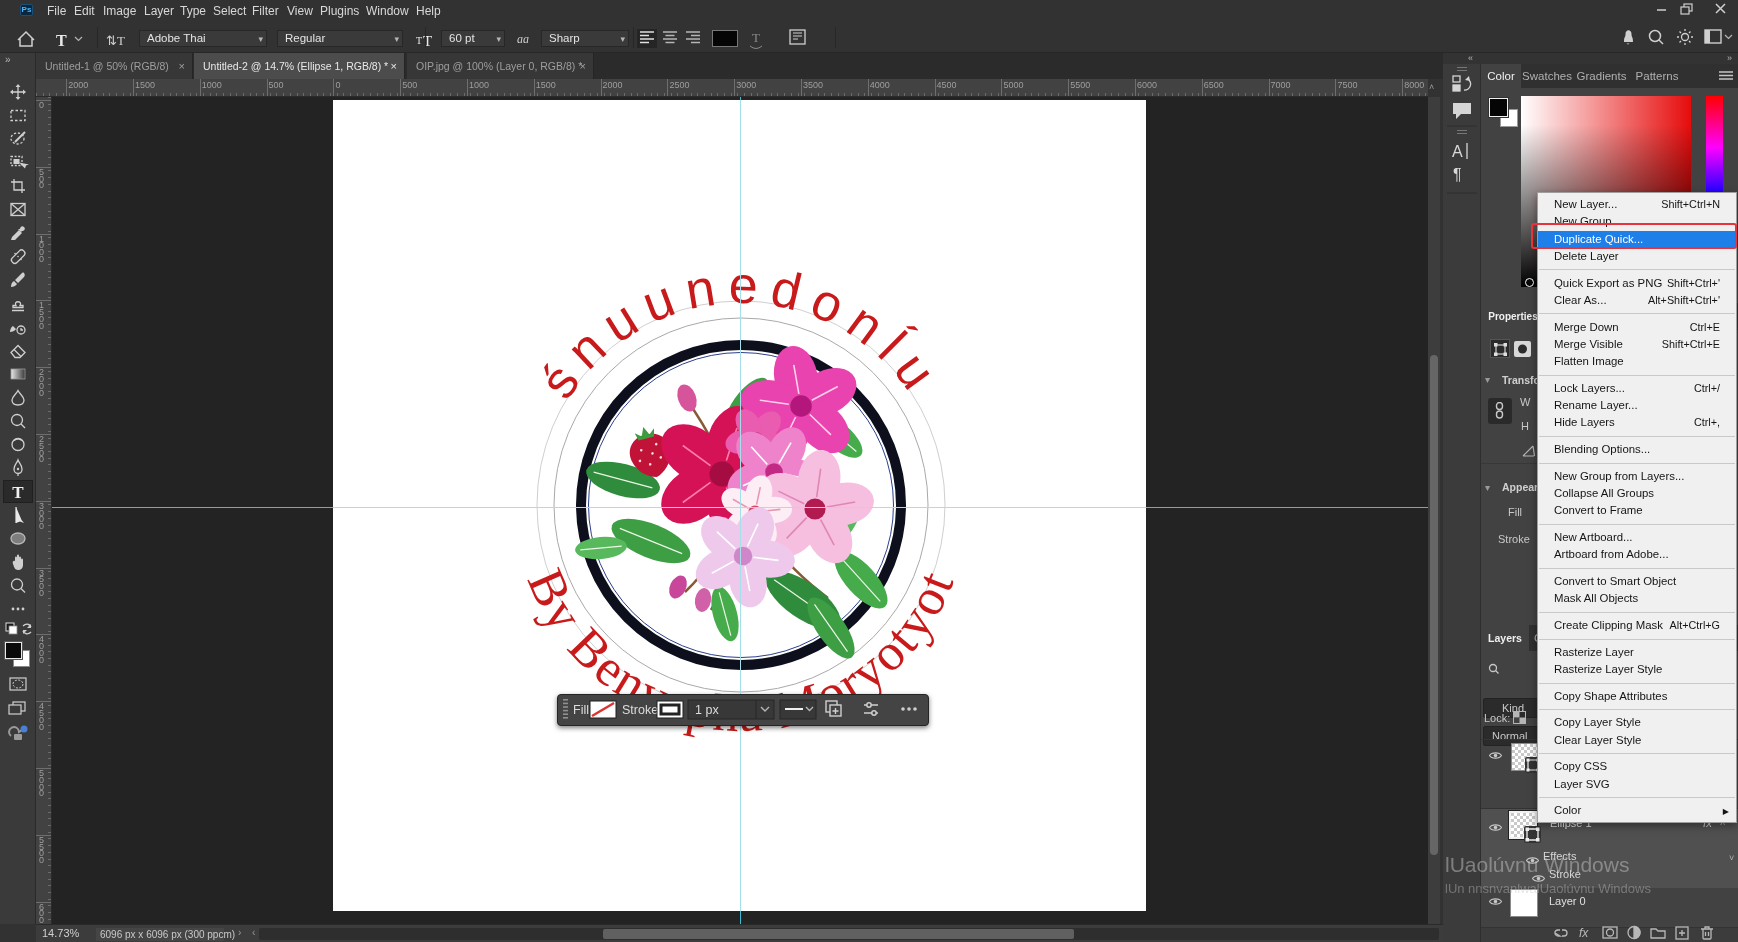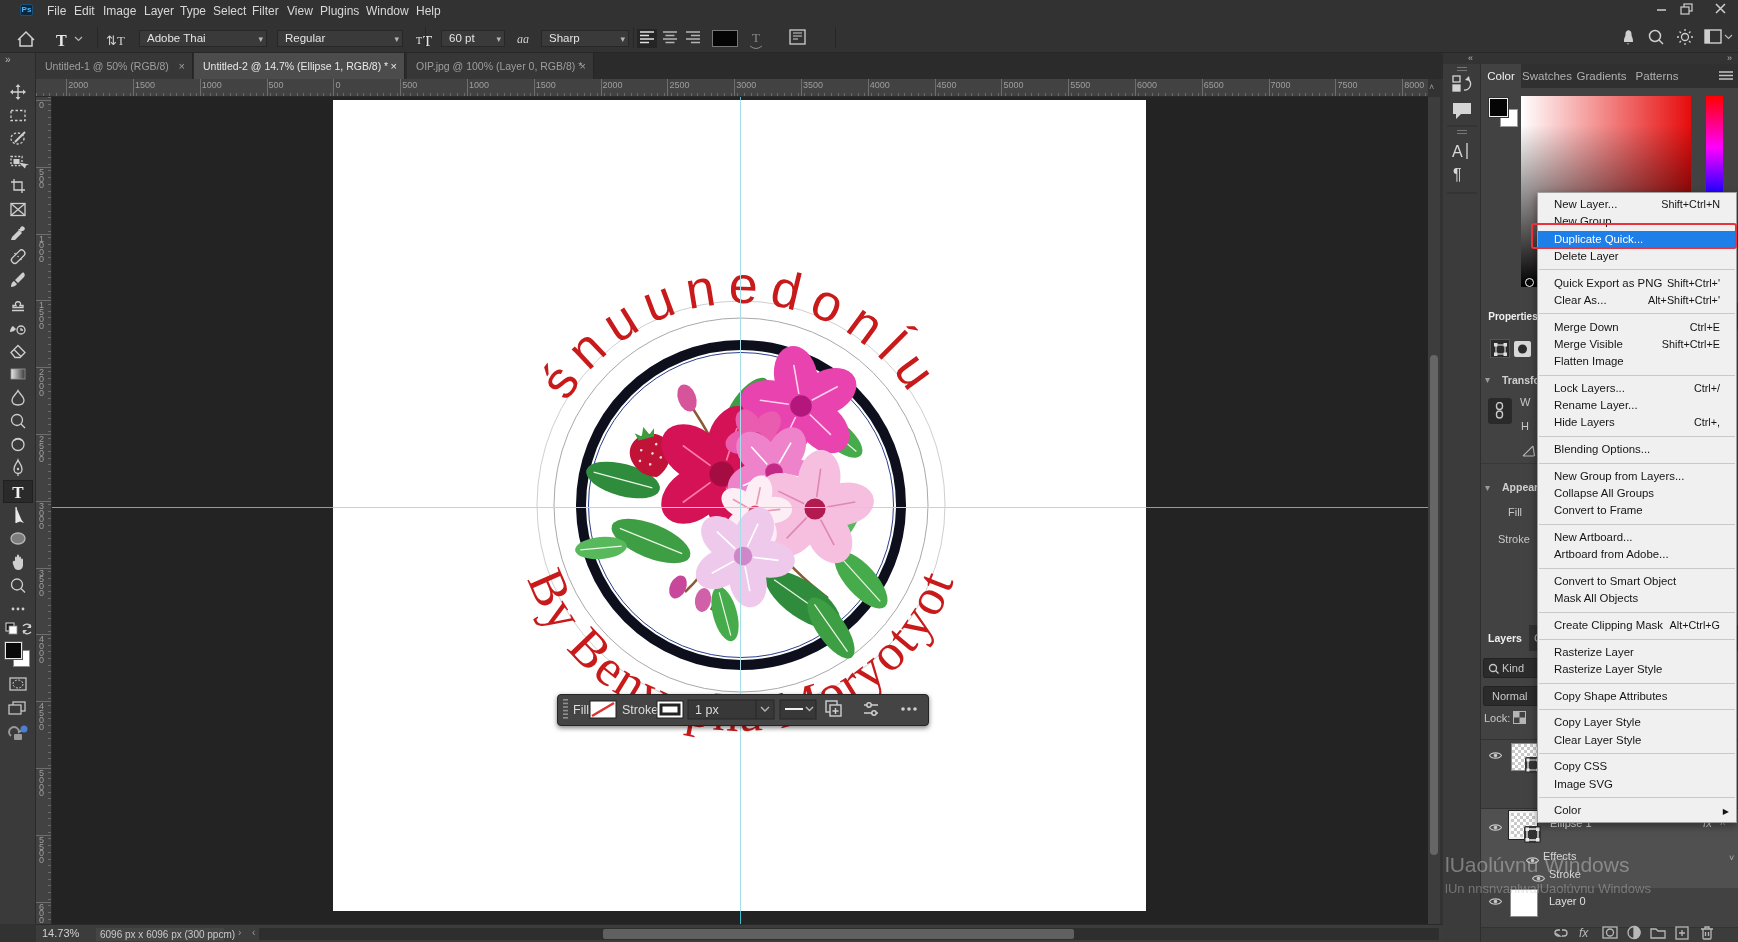--- a/index.html
+++ b/index.html
@@ -34,21 +34,21 @@
 #statusbar { left:36px; top:924px; width:1407px; height:18px; background:#3c3c3c; border-top:1px solid #2a2a2a; color:#cfcfcf; }
 #hscroll { position:absolute; left:223px; top:3px; width:1180px; height:12px; background:#2e2e2e; border-radius:2px; }
 #hthumb { position:absolute; left:344px; top:1px; width:471px; height:10px; background:#606060; border-radius:2px; }
 #dock { left:1443px; top:53px; width:295px; height:889px; background:#3b3b3b; }
 #dockhdr { position:absolute; left:0; top:0; width:295px; height:11px; background:#333; color:#b5b5b5; font-size:9px; }
 #cstrip { position:absolute; left:0; top:11px; width:38px; height:878px; background:#3b3b3b; border-right:1px solid #2e2e2e; color:#d5d5d5; }
 #panels { position:absolute; left:38px; top:11px; width:257px; height:878px; background:#424242; }
 .ptabs { position:absolute; left:0; width:257px; background:#303030; }
 .ptab { position:absolute; top:0; height:100%; font-size:11.5px; color:#b0b0b0; text-align:center; }
 .ptab.on { background:#424242; color:#f0f0f0; }
-.inp { position:absolute; background:#2b2b2b; border:1px solid #232323; color:#c8c8c8; font-size:11px; border-radius:2px; }
+.inp { position:absolute; background:#2b2b2b; border:1px solid #232323; color:#c8c8c8; font-size:11px; border-radius:2px;margin-top:40px; }
 .eye { position:absolute; width:13px; height:9px; }
 .thumb { position:absolute; width:28px; height:28px; border:1px solid #8a8a8a;
   background:repeating-conic-gradient(#ffffff 0 25%, #c9c9c9 0 50%) 0 0 / 6px 6px; }
 #ctxmenu { left:1537px; top:192px; width:200px; height:631px; background:#f0f0f0; border:1px solid #9e9e9e; box-shadow:0 3px 8px rgba(0,0,0,0.4); padding-top:3px; font-size:12px; color:#141414; z-index:20; }
 .mi { height:17.3px; line-height:17.3px; padding-left:16px; padding-right:10px; position:relative; white-space:nowrap; }
 .mi .lb { font-size:11.4px; }
 .mi .sc { position:absolute; right:16px; font-size:10.8px; }
 .mi .sub { position:absolute; right:7px; font-size:8px; top:1px; }
 .mi.hl { background:#1f7fe8; color:#fff; }
 .msep { height:9.4px; position:relative; }
@@ -926,19 +926,19 @@
 <div class="msep"></div>
 <div class="mi"><span class="lb">Rasterize Layer</span></div>
 <div class="mi"><span class="lb">Rasterize Layer Style</span></div>
 <div class="msep"></div>
 <div class="mi"><span class="lb">Copy Shape Attributes</span></div>
 <div class="msep"></div>
 <div class="mi"><span class="lb">Copy Layer Style</span></div>
 <div class="mi"><span class="lb">Clear Layer Style</span></div>
 <div class="msep"></div>
 <div class="mi"><span class="lb">Copy CSS</span></div>
-<div class="mi"><span class="lb">Image SVG</span></div>
+<div class="mi"><span class="lb">Layer SVG</span></div>
 <div class="msep"></div>
 <div class="mi"><span class="lb">Color</span><span class="sub">▶</span></div>
 </div>
 <div id="redbox" class="abs"></div>
 
 <div class="wm1 abs">lUaolúvnu Windows</div>
 <div class="wm2 abs">lUn nnsnvanlwalUaolúvnu Windows</div>
 </body></html>

